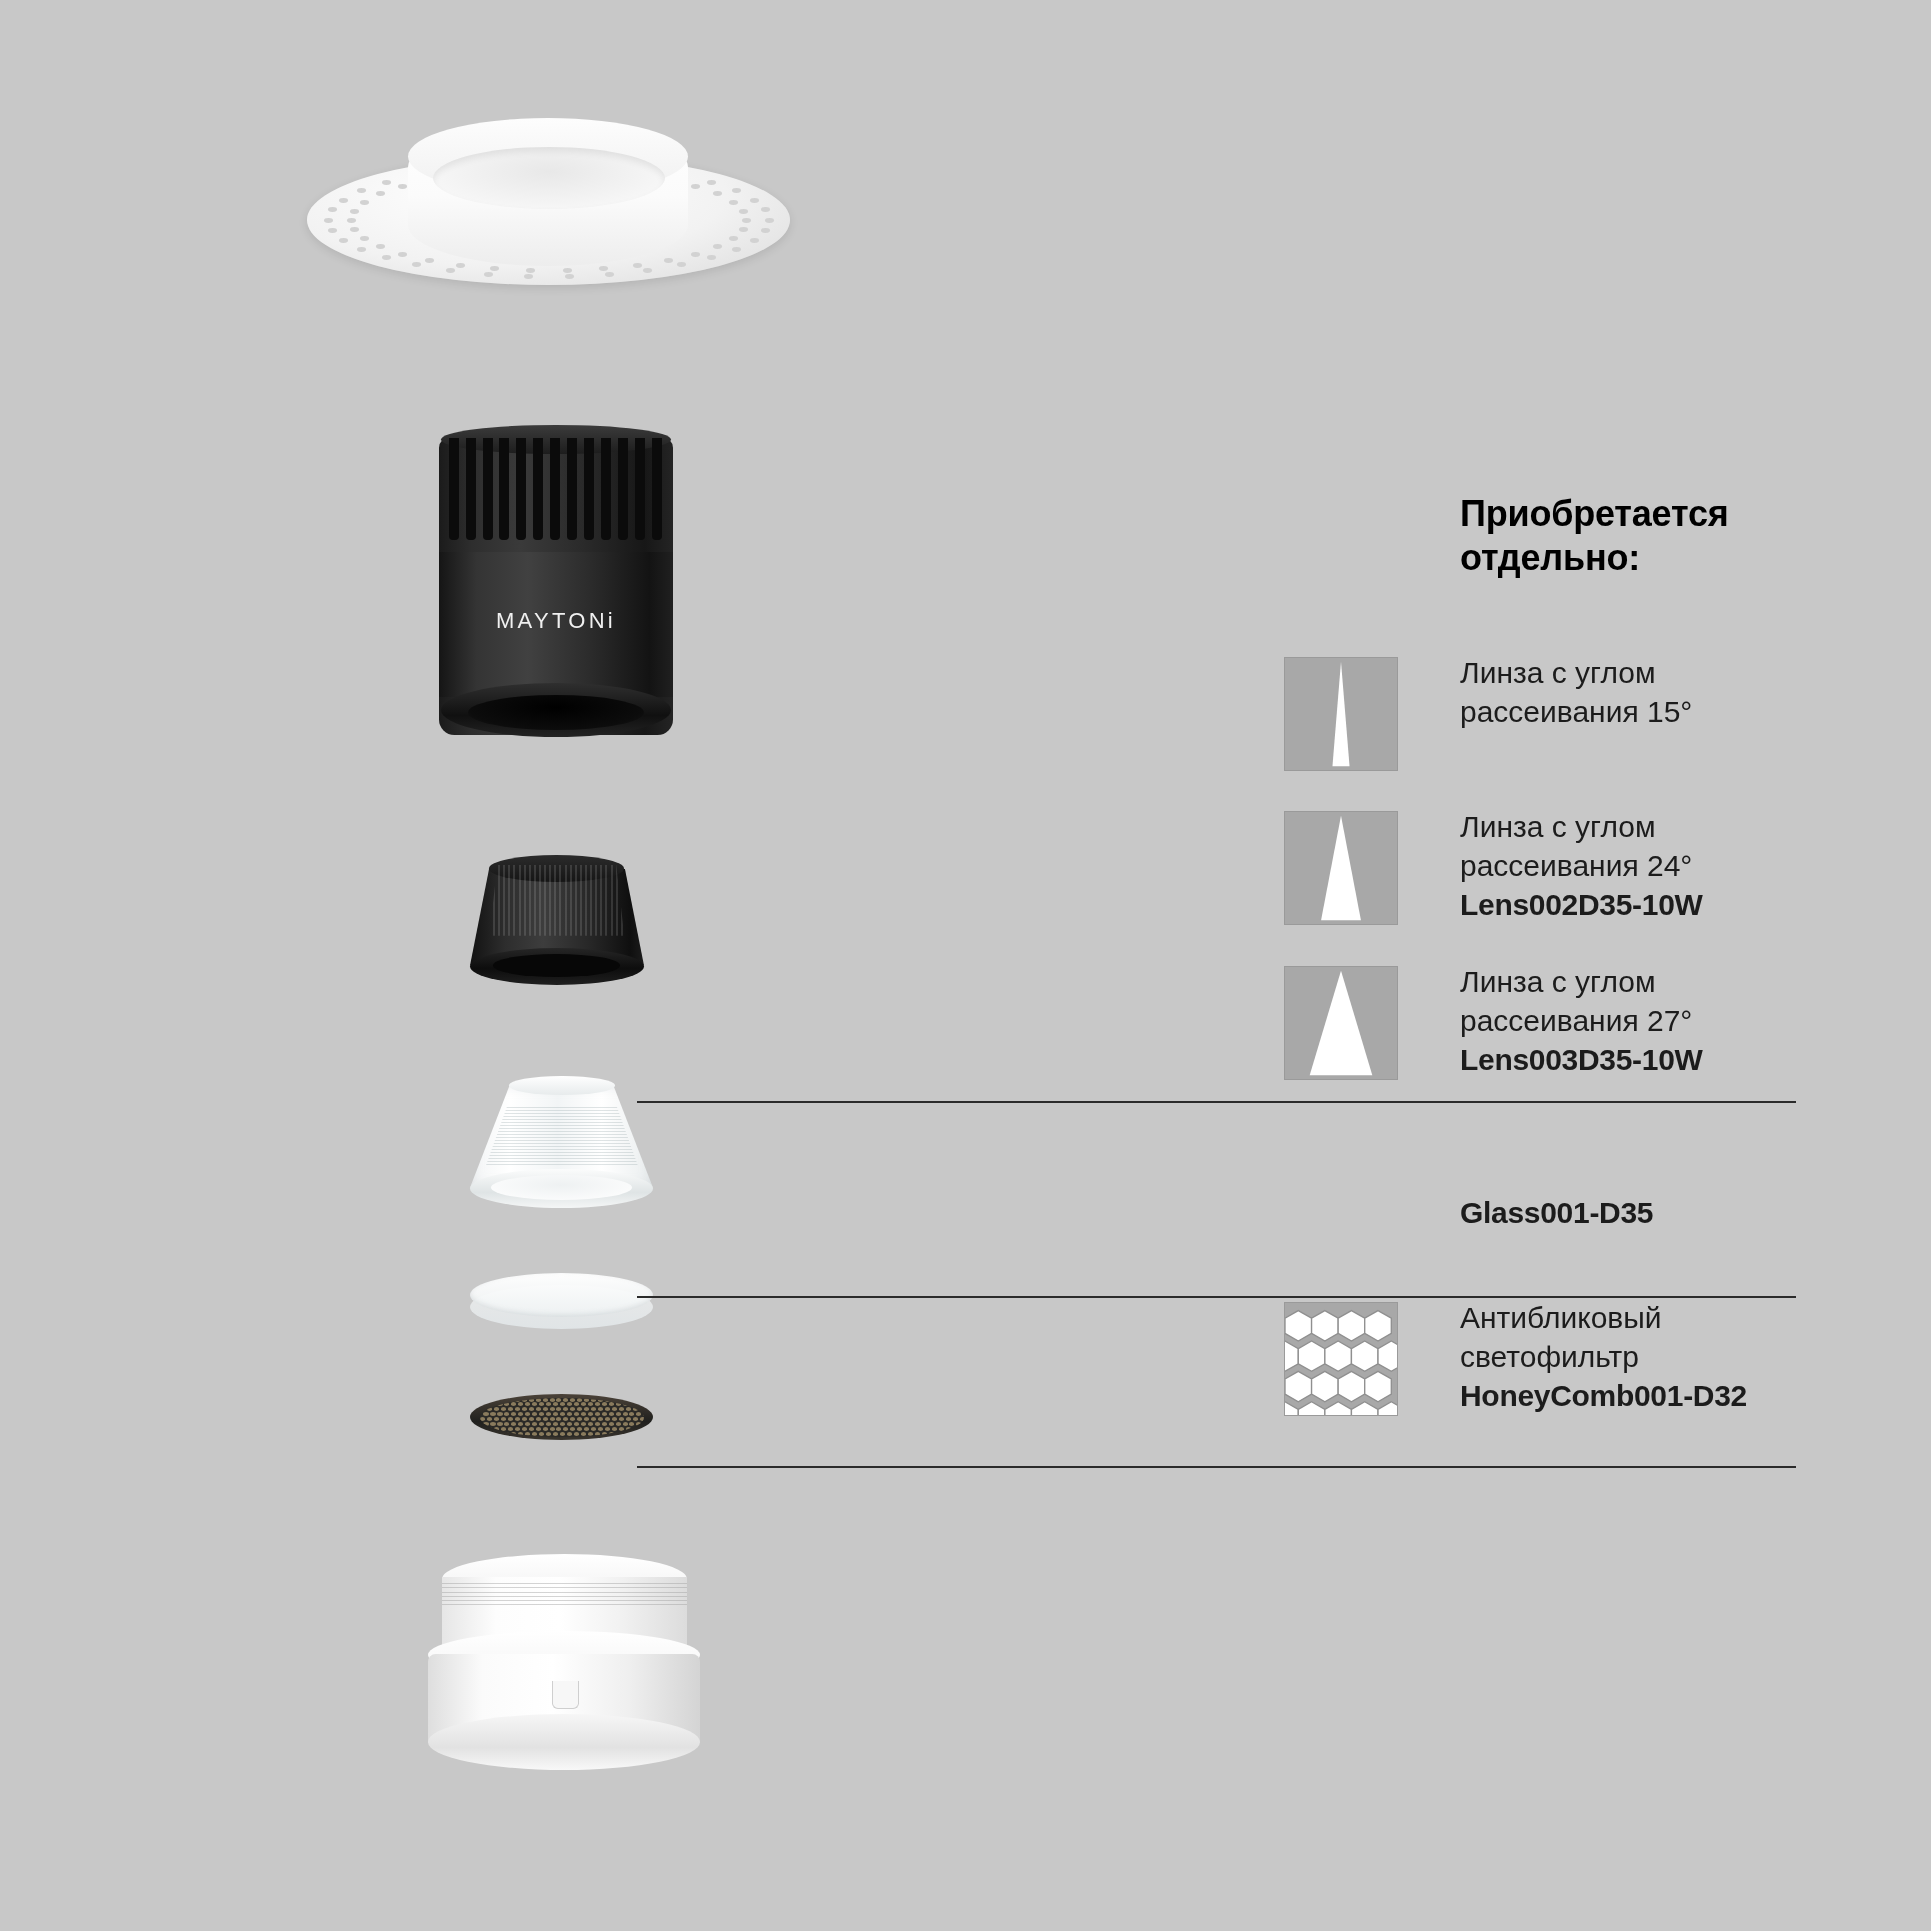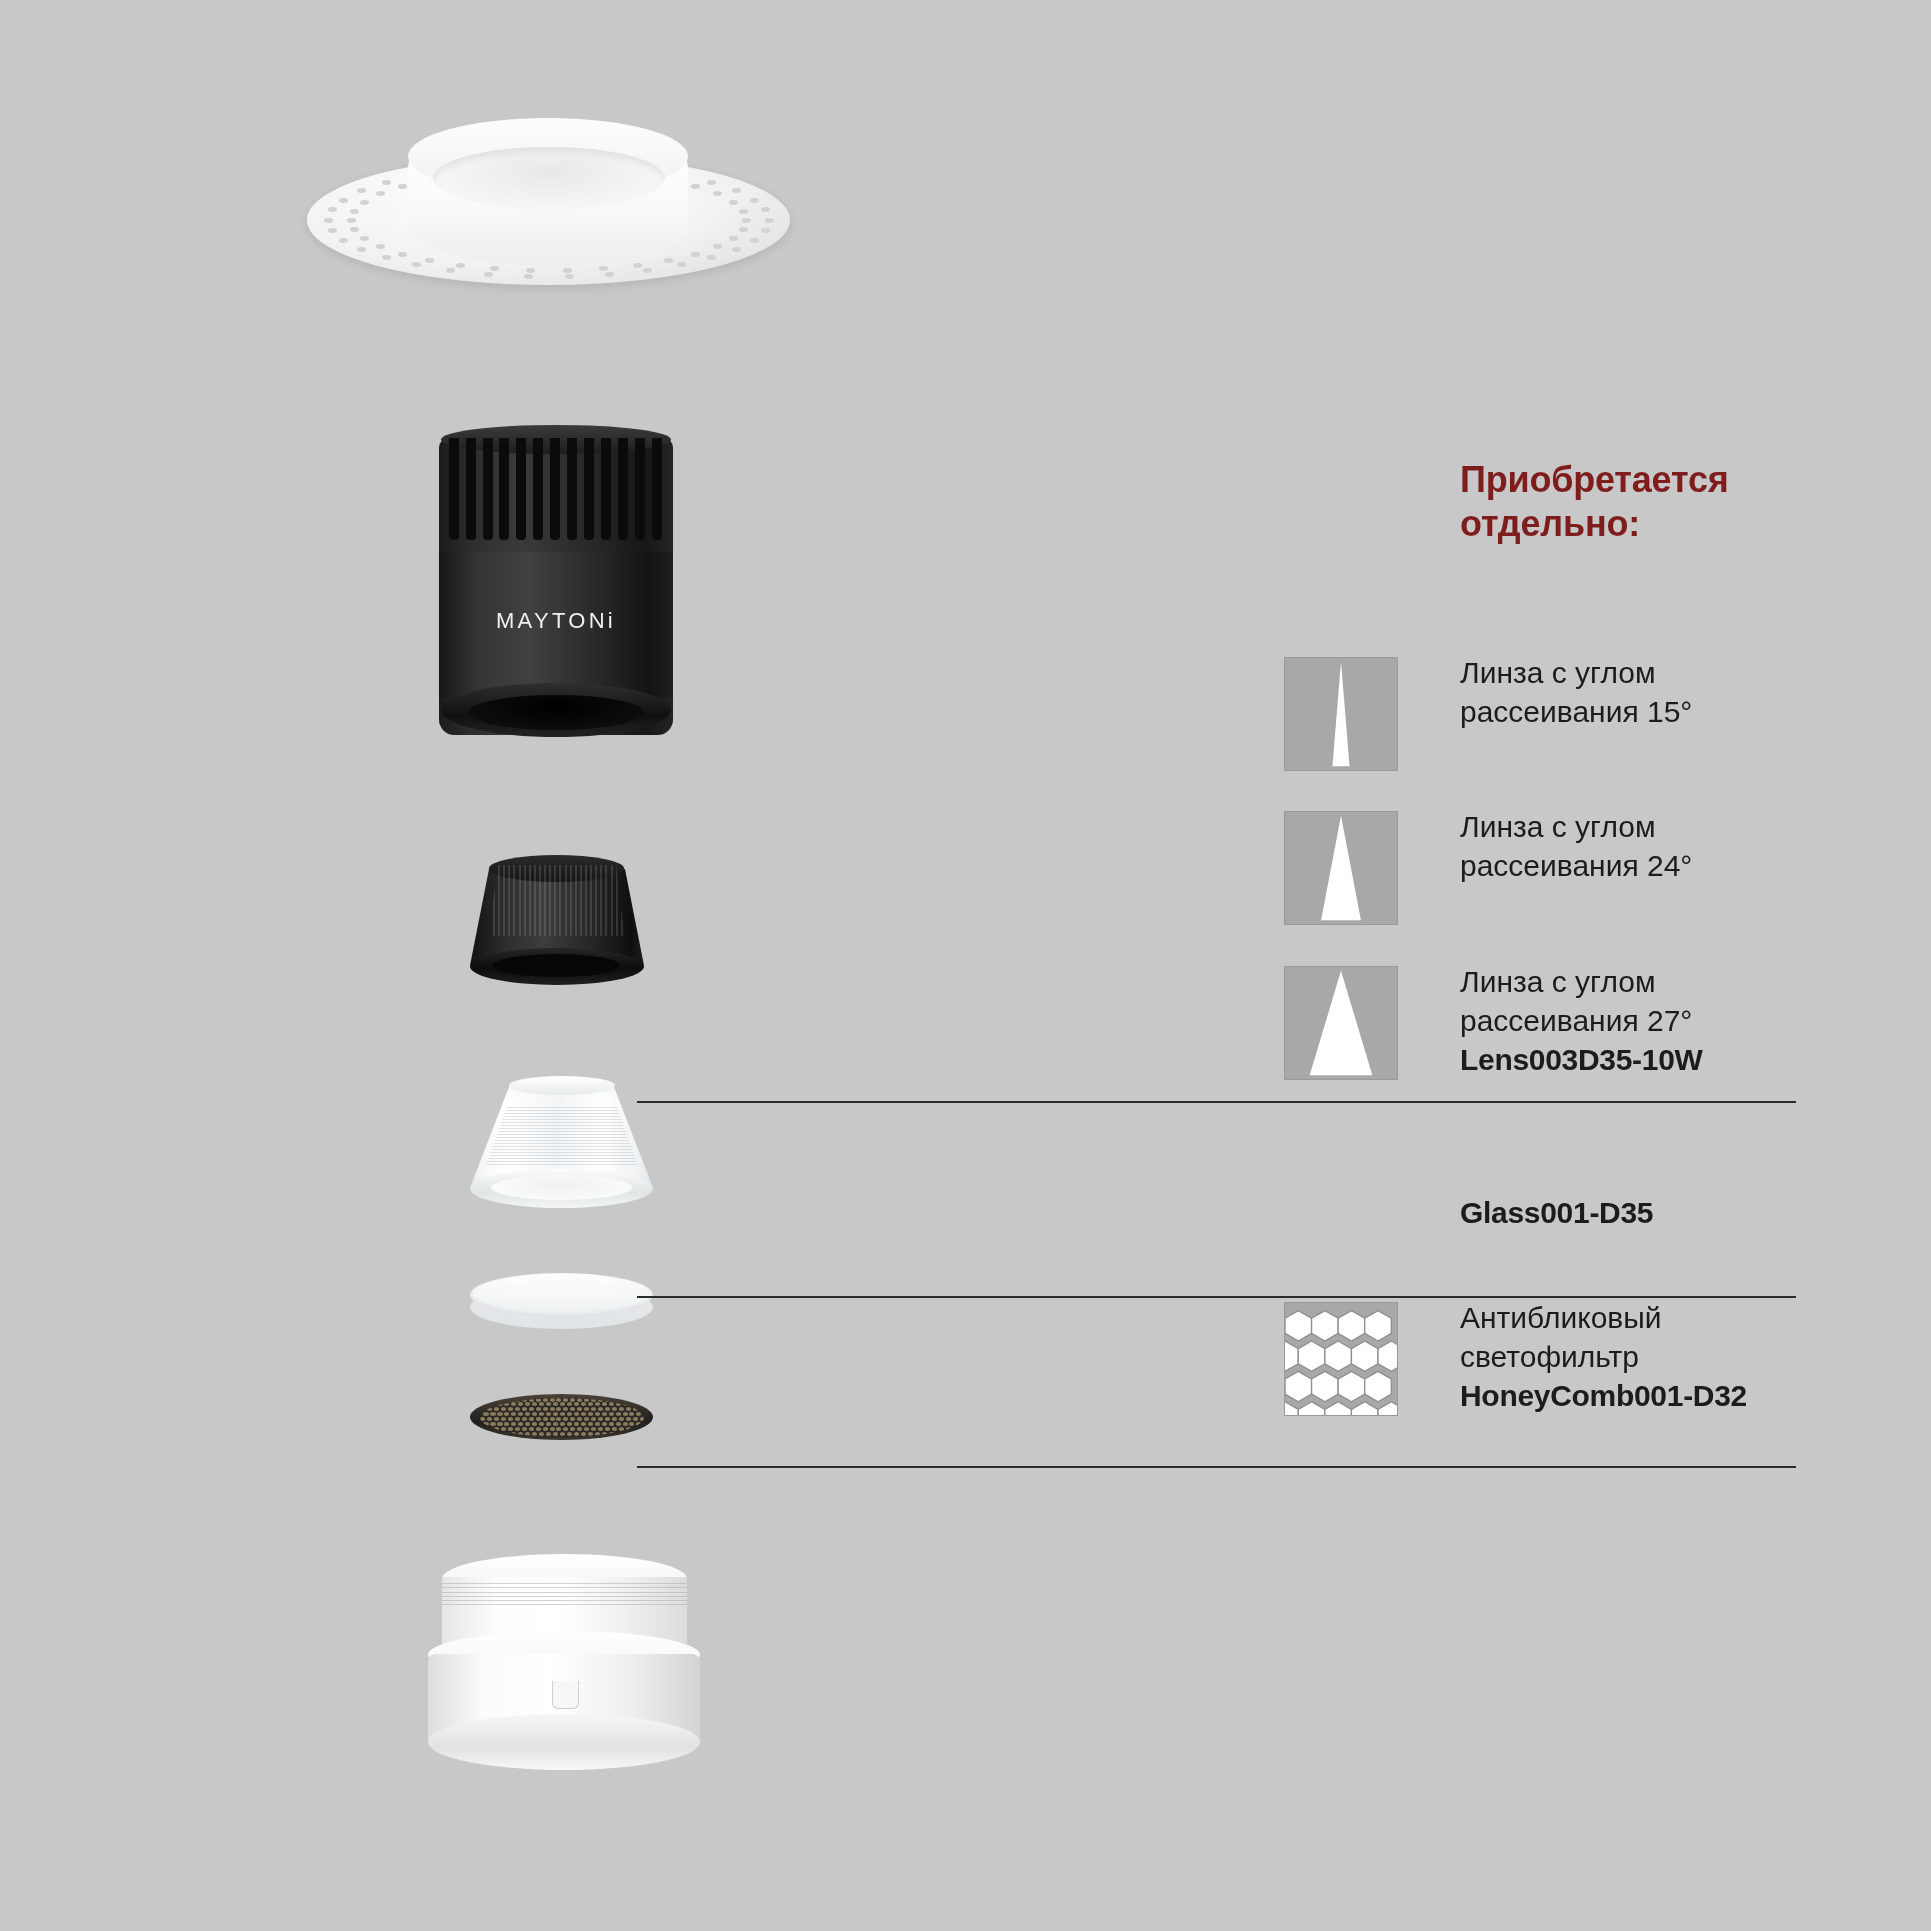--- a/index.html
+++ b/index.html
@@ -453,25 +453,25 @@
   .info-col {
     position: absolute;
     left: 1284px;
     top: 0;
     width: 647px;
     height: 1931px;
   }
   .info-title {
     position: absolute;
     left: 176px;
-    top: 458px;
+    top: 492px;
     width: 454px;
     font-size: 36px;
     font-weight: bold;
-    color: #7f1d1d;
+    color: #000000;
     line-height: 1.22;
     letter-spacing: -0.2px;
   }
 
   .opt-row {
     position: absolute;
     left: 0;
     width: 647px;
   }
   .opt-icon {
@@ -927,20 +927,21 @@
 
     <div class="opt-row" style="top:811px;">
       <div class="opt-icon">
         <svg viewBox="0 0 118 118" preserveAspectRatio="none">
           <polygon points="59,4 80,114 38,114" fill="#ffffff"></polygon>
         </svg>
       </div>
       <div class="opt-text">
         <div>Линза с углом</div>
         <div>рассеивания 24°</div>
+        <div class="code">Lens002D35-10W</div>
       </div>
     </div>
 
     <div class="opt-row" style="top:966px;">
       <div class="opt-icon">
         <svg viewBox="0 0 118 118" preserveAspectRatio="none">
           <polygon points="59,4 92,114 26,114" fill="#ffffff"></polygon>
         </svg>
       </div>
       <div class="opt-text">

